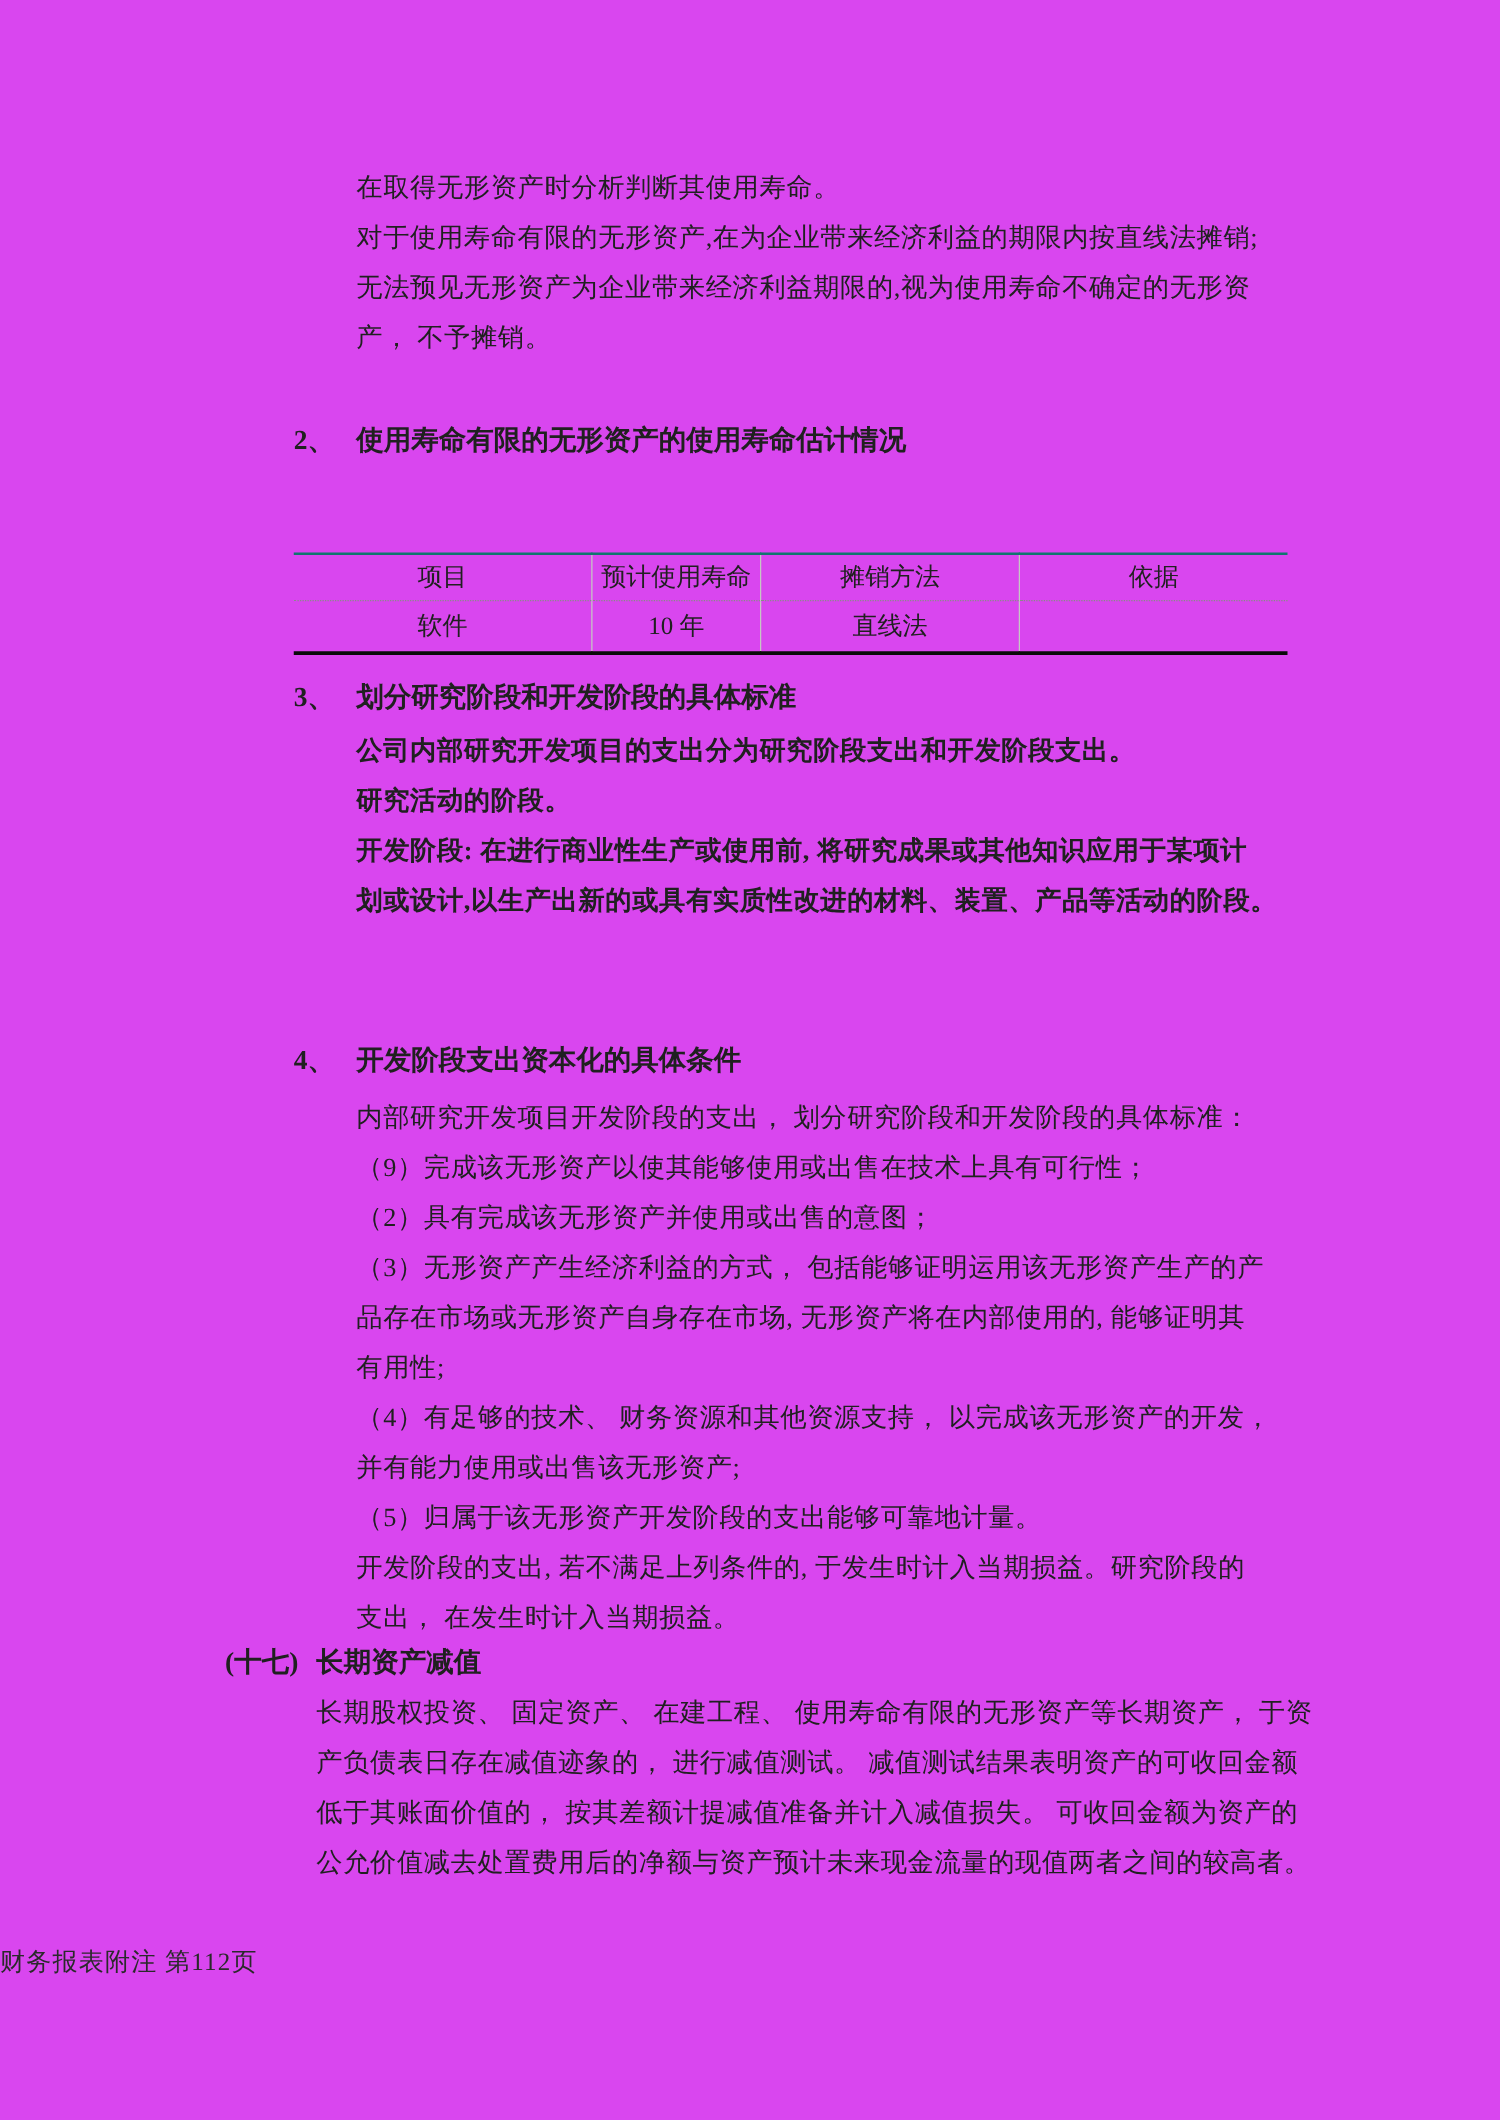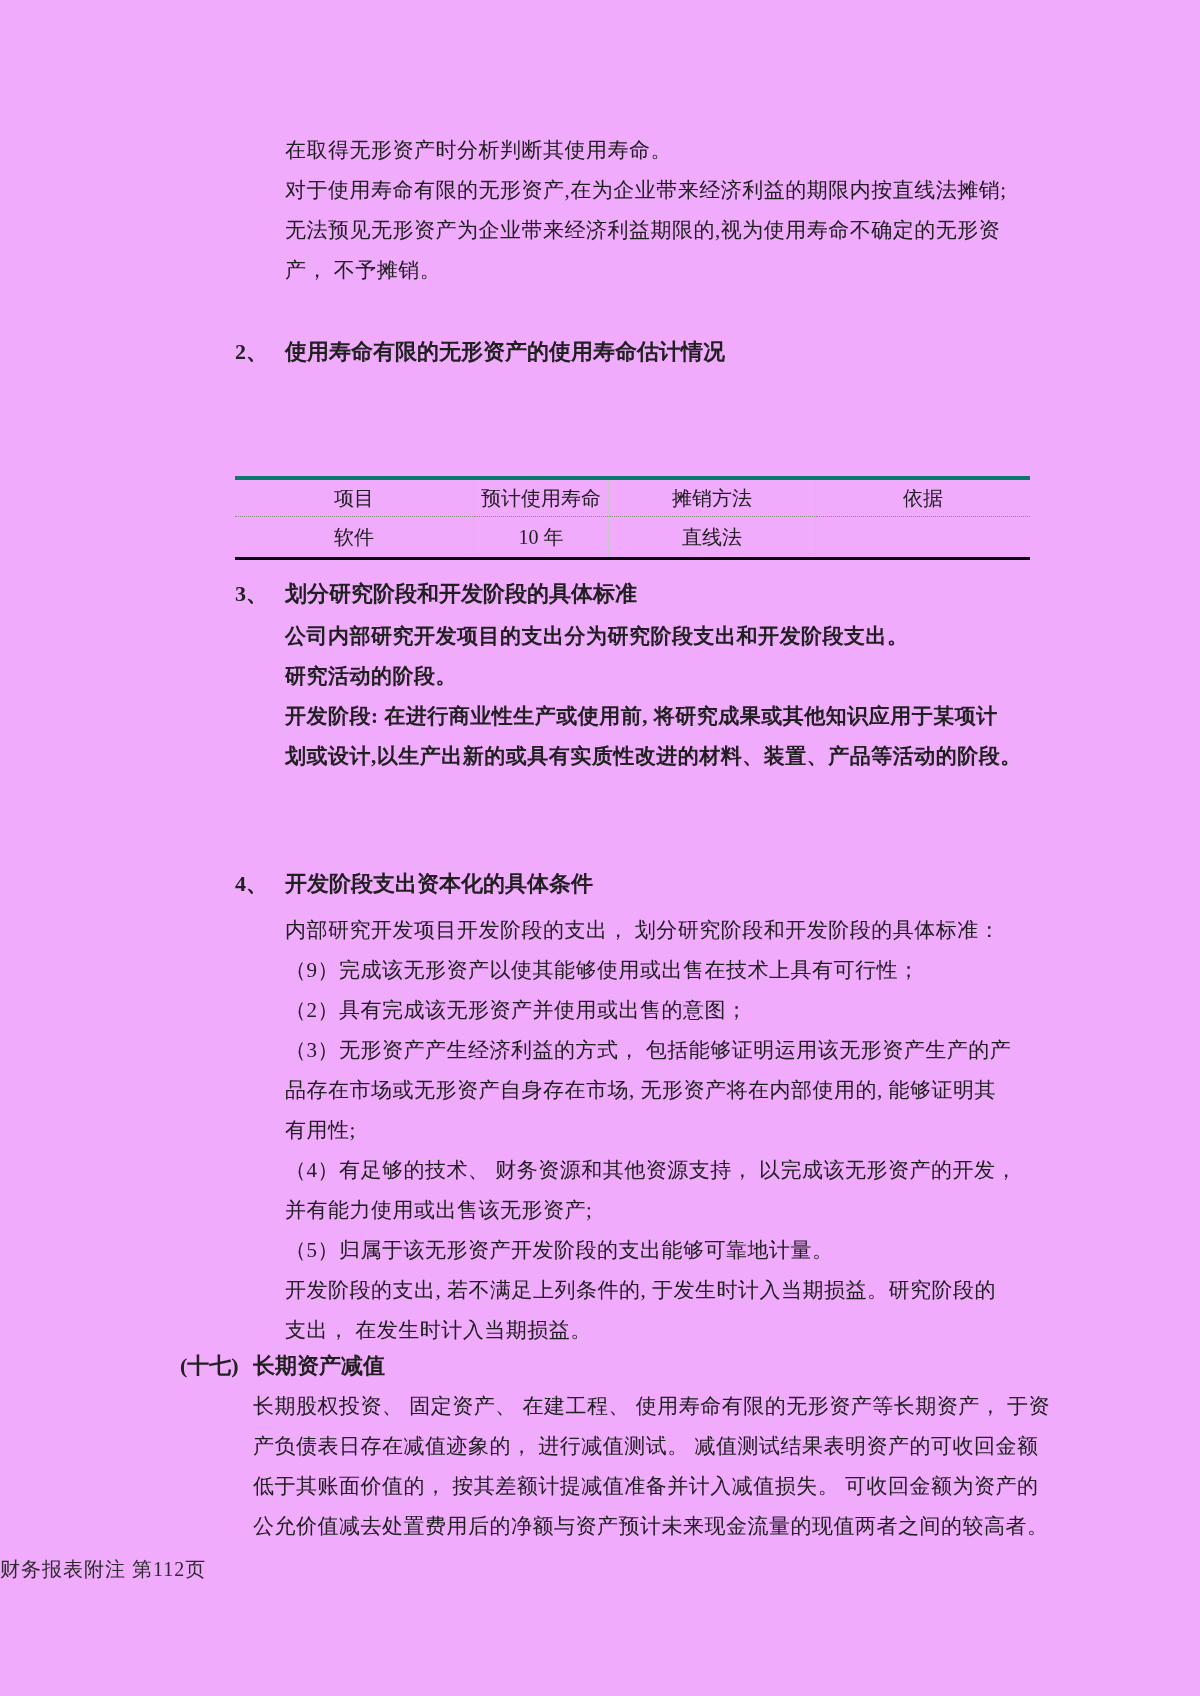--- a/index.html
+++ b/index.html
@@ -1,20 +1,20 @@
 <!DOCTYPE html>
 <html><head>
 <meta charset="utf-8">
 <style>
   html,body { margin:0; padding:0; background:#e9e9e7; }
   .page {
     position:relative;
     width:1200px; height:1696px;
     margin:0 auto;
-    background:#f0abfc;
+    background:#d946ef;
     color:#202020;
     font-family:"Liberation Serif","DejaVu Serif",serif;
     overflow:hidden;
   }
   .bline {
     font-size:21px;
     line-height:40px;
     white-space:nowrap;
     letter-spacing:0.5px;
   }
@@ -30,24 +30,24 @@
   .hrow .num { display:inline-block; width:50px; font-family:"Liberation Serif","DejaVu Serif",serif; }
   .h2 { margin-top:46px; }
   .h3 { margin-top:18px; }
   .h4 { margin-top:92px; }
   .h17 { margin-top:0px; margin-left:180px; }
   .h17 .num { width:73px; }
   .body3 { margin-left:285px; margin-top:6px;font-weight:bold; }
   .body4 { margin-left:285px; margin-top:10px; }
   .body17 { margin-left:253px; margin-top:4px; }
   table.tbl {
-    margin-left:235px; margin-top:108px;
+    margin-left:235px; margin-top:74px;
     width:795px;
     border-collapse:collapse;
-    border-top:4px solid #0f766e;
+    border-top:2px solid #0f766e;
     border-bottom:3px solid #0a0a0a;
   }
   .tbl th, .tbl td {
     font-weight:normal;
     font-size:20px;
     text-align:center;
     padding:5px 4px;
     line-height:26px;
     border-right:1px solid #c6c6c4;
   }

